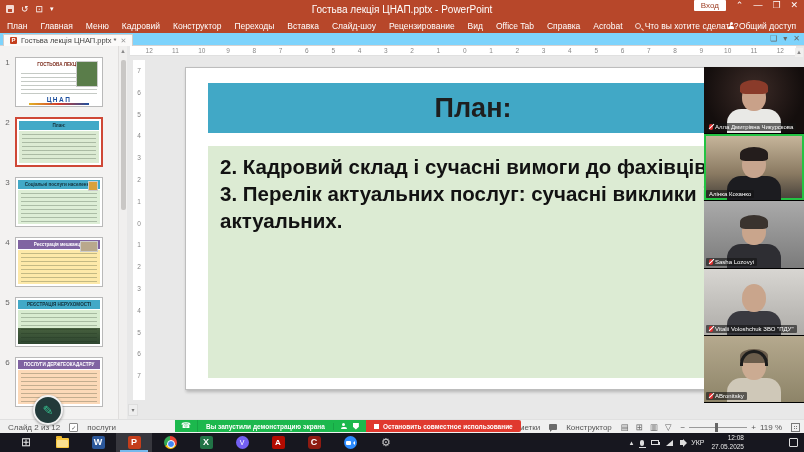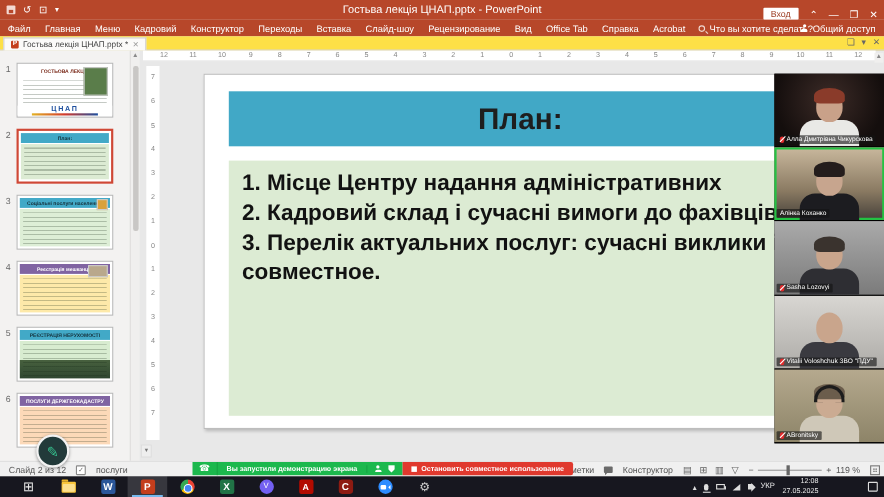--- a/index.html
+++ b/index.html
@@ -6,38 +6,38 @@
   html,body { width:804px; height:452px; overflow:hidden; }
   body { font-family:"Liberation Sans", sans-serif; background:#e8e8e8; position:relative; }
   #screen { position:absolute; inset:0; width:804px; height:452px; overflow:hidden; }
 
   
   .titlebar { position:absolute; left:0; top:0; width:804px; height:18px; background:#b7472a; display:flex; align-items:center; color:#fff; }
   .qat { display:flex; align-items:center; gap:7px; padding-left:6px; font-size:9px; }
   .qat .floppy { width:8px; height:8px; background:#f3d9d2; border-radius:1px; position:relative; }
   .qat .floppy::after { content:""; position:absolute; left:2px; bottom:1px; width:4px; height:3px; background:#b7472a; }
   .win-title { position:absolute; left:0; right:0; text-align:center; font-size:10px; color:#fff; pointer-events:none; }
-  .tb-right { position:absolute; right:0; top:0; height:18px; display:flex; align-items:flex-end; gap:10px; padding-right:6px; }
+  .tb-right { position:absolute; right:0; top:0; height:18px; display:flex; align-items:flex-start; gap:10px; padding-right:6px; }
   .signin-btn { background:#fff; color:#9c3c22; font-size:8px; padding:1px 7px; border-radius:1px; }
   .tb-glyph { font-size:9px; color:#fff; }
 
   
   .ribbonrow { position:absolute; left:0; top:18px; width:804px; height:15px; background:#b7472a; display:flex; align-items:center; color:#fff; font-size:8.5px; }
   .ribbon-tabs { display:flex; gap:13px; padding-left:7px; white-space:nowrap; }
   .ribbon-tab { cursor:default; }
   .searchbox { display:flex; align-items:center; gap:4px; margin-left:12px; }
   .mag { width:6px; height:6px; border:1px solid #f0d9d2; border-radius:50%; position:relative; }
   .mag::after { content:""; position:absolute; left:5px; top:5px; width:3px; height:1px; background:#f0d9d2; transform:rotate(45deg); }
   .share-group { position:absolute; right:8px; display:flex; align-items:center; gap:4px; }
   .person-ic { width:7px; height:7px; position:relative; }
   .person-ic::before { content:""; position:absolute; left:2px; top:0; width:3px; height:3px; border-radius:50%; background:#fff; }
   .person-ic::after { content:""; position:absolute; left:0.5px; top:3.5px; width:6px; height:3px; border-radius:3px 3px 0 0; background:#fff; }
 
   
-  .doctabbar { position:absolute; left:0; top:33px; width:804px; height:13px; background:#fde047; border-bottom:1px solid #d5d3d2; }
+  .doctabbar { position:absolute; left:0; top:33px; width:804px; height:13px; background:#7dd3fc; border-bottom:1px solid #d5d3d2; }
   .doctab { position:absolute; left:3px; top:1px; height:12px; background:#fbfaf9; border:1px solid #d0cecd; border-bottom:none; display:flex; align-items:center; gap:4px; padding:0 6px; font-size:7.5px; color:#444; }
   .ppt-mini { width:7px; height:7px; background:#c43e1c; color:#fff; font-size:6px; font-weight:bold; text-align:center; line-height:7px; border-radius:1px; }
   .doctab-close { color:#999; font-size:7px; }
   .doctab-right { position:absolute; right:4px; top:1px; display:flex; gap:6px; align-items:center; font-size:8px; color:#666; }
 
   
   .thumbpanel { position:absolute; left:0; top:46px; width:118px; height:373px; background:#f3f2f1; overflow:hidden; padding-top:11px; }
   .thumb-row { display:flex; margin:0 0 10px 0; }
   .thumb-num { width:15px; font-size:8px; color:#666; text-align:center; padding-top:1px; }
   .thumb-box { position:relative; width:88px; height:50px; background:#fff; border:1px solid #b9b9b9; }
@@ -167,21 +167,21 @@
       <span class="tb-glyph">⌃</span>
       <span class="tb-glyph">—</span>
       <span class="tb-glyph">❐</span>
       <span class="tb-glyph">✕</span>
     </div>
   </div>
 
   <div class="ribbonrow">
     <div class="ribbon-tabs">
 
-    <span class="ribbon-tab">Файл</span>
+    <span class="ribbon-tab">План</span>
         <span class="ribbon-tab">Главная</span>
         <span class="ribbon-tab">Меню</span>
         <span class="ribbon-tab">Кадровий</span>
         <span class="ribbon-tab">Конструктор</span>
         <span class="ribbon-tab">Переходы</span>
         <span class="ribbon-tab">Вставка</span>
         <span class="ribbon-tab">Слайд-шоу</span>
         <span class="ribbon-tab">Рецензирование</span>
         <span class="ribbon-tab">Вид</span>
         <span class="ribbon-tab">Office Tab</span>
@@ -334,30 +334,29 @@
       <span>7</span>
     </div>
   <div class="vscroll-arrow">▲</div>
 
   <div class="slide">
     <div class="slide-banner" style="background:#41a8c6;">
       <span class="slide-title">План:</span>
     </div>
     <div class="slide-body" style="background:#dcebd3;">
 
-        <div class="slide-line"><span>1. Місце Центру надання адміністративних</span></div>
 
 
 
         <div class="slide-line"><span>2. Кадровий склад і сучасні вимоги до фахівців:</span></div>
 
 
         <div class="slide-line"><span>3. Перелік актуальних послуг: сучасні виклики і</span></div>
 
-        <div class="slide-line"><span>совместное.</span></div>
+        <div class="slide-line"><span>актуальних.</span></div>
       </div>
   </div>
 
   <div class="videopanel">
 
       <div class="video" style="background: radial-gradient(circle at 50% 35%, rgb(60, 43, 39) 0%, rgb(20, 14, 13) 75%);">
         <div class="p-body" style="background: rgb(233, 233, 230);"></div>
         <div class="p-head" style="background: rgb(201, 161, 137);"></div>
         <div class="p-hair" style="background: rgb(138, 59, 42);"></div>
 

